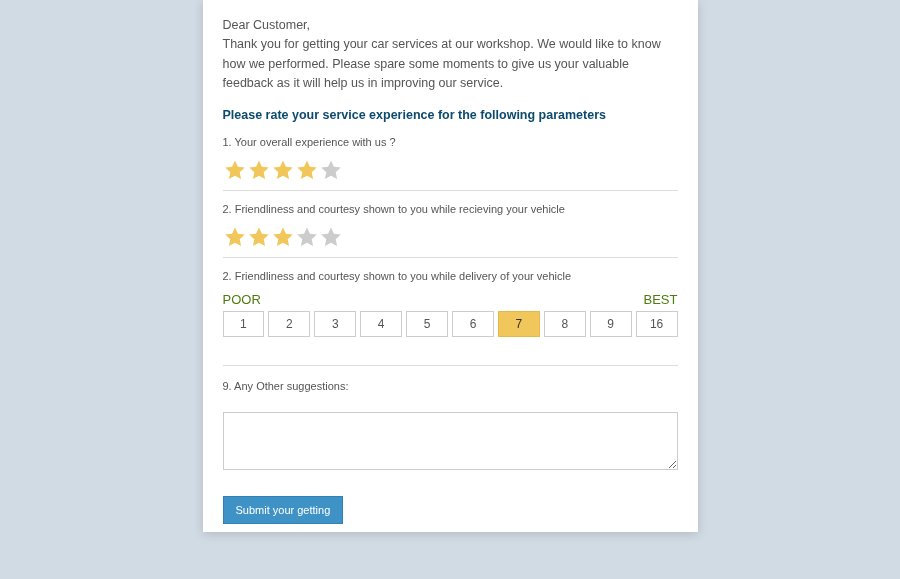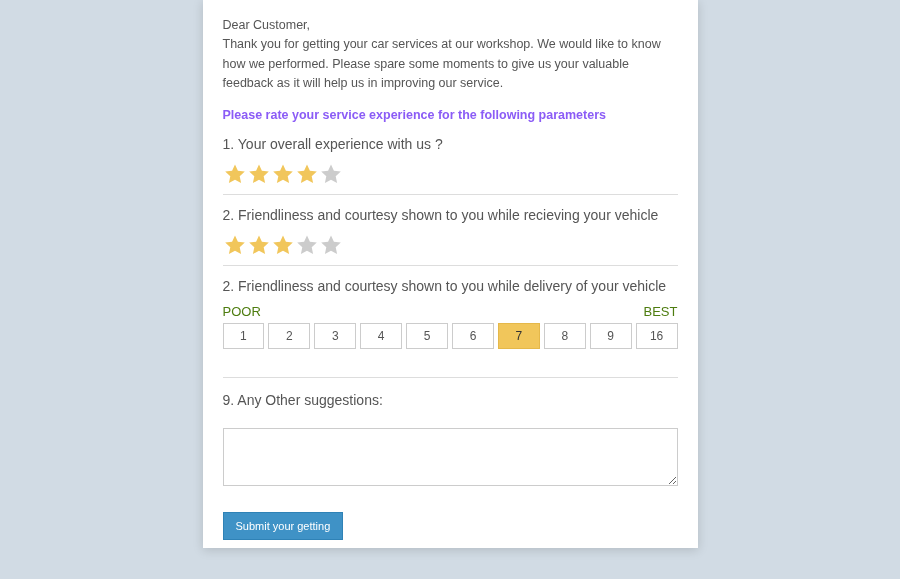--- a/index.html
+++ b/index.html
@@ -24,28 +24,28 @@
       padding: 16px 20px 8px 20px;
       box-shadow: 0 2px 10px rgba(0,0,0,0.15);
     }
     .intro {
       color: #555;
       font-size: 12.5px;
       line-height: 1.55;
       margin-bottom: 14px;
     }
     .heading {
-      color: #8b5cf6;
+      color: #0c4a6e;
       font-size: 12.5px;
       font-weight: 700;
       margin-bottom: 14px;
     }
     .question {
       color: #555;
-      font-size: 14px;
+      font-size: 11px;
       margin-bottom: 10px;
     }
     .stars {
       display: flex;
       gap: 0px;
       margin-bottom: 8px;
     }
     .star-icon {
       width: 24px;
       height: 24px;

